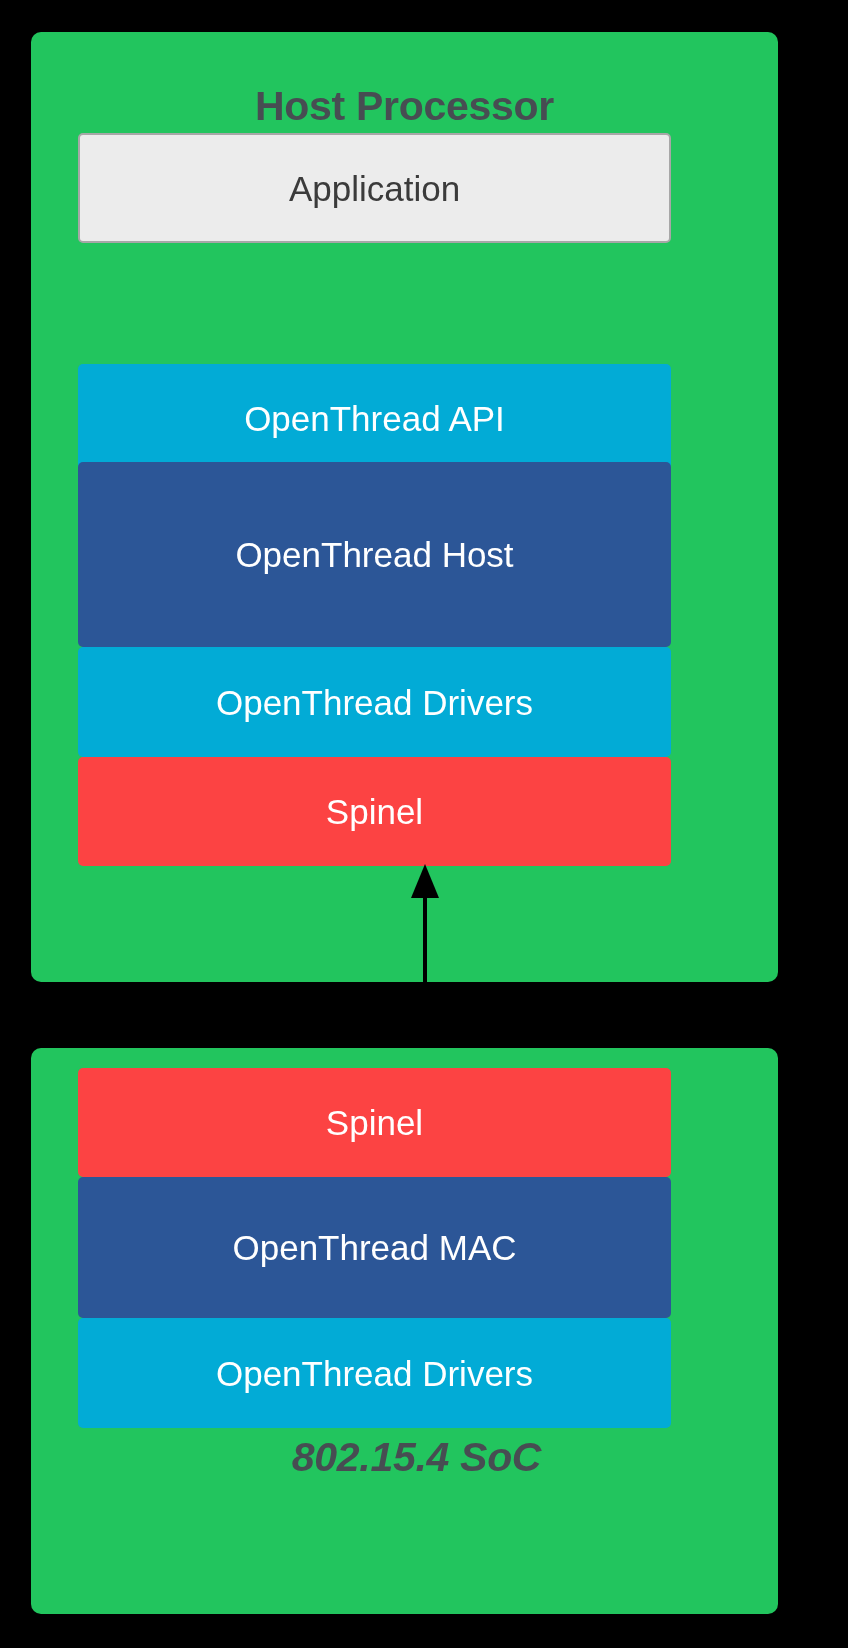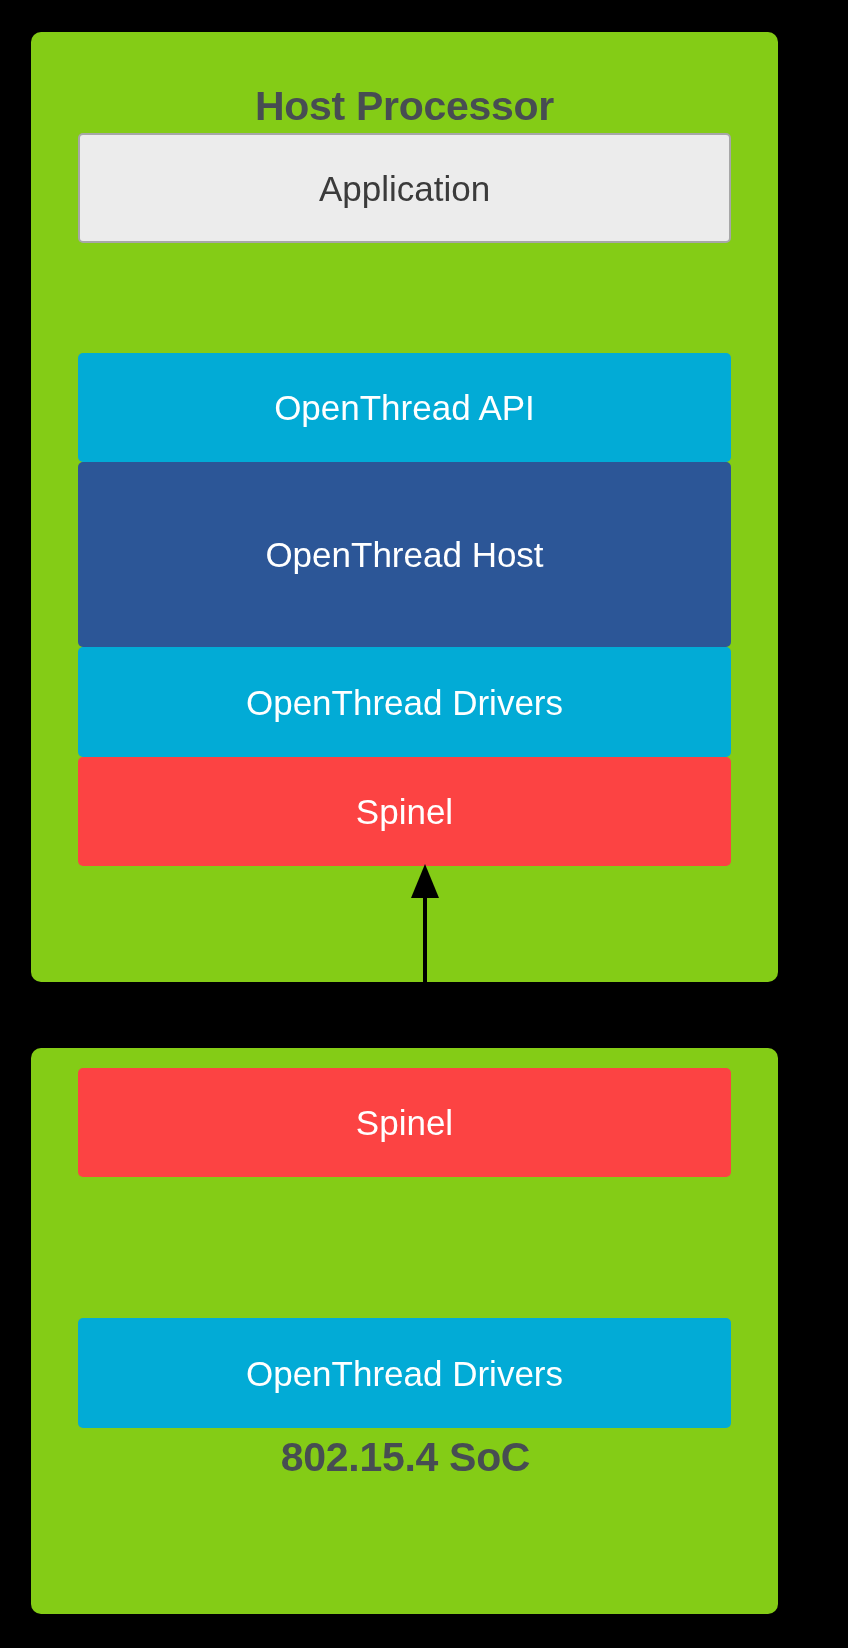--- a/index.html
+++ b/index.html
@@ -20,21 +20,21 @@
     position: absolute;
     left: 0;
     top: 0;
     width: 848px;
     height: 1648px;
     background: #000000;
   }
 
   .panel {
     position: absolute;
-    background: #84cc16;
+    background: #22c55e;
     border-radius: 10px;
     box-shadow: 0 2px 7px rgba(0,0,0,0.35);
     box-sizing: border-box;
   }
 
   #panel-host {
     left: 31px;
     top: 32px;
     width: 747px;
     height: 950px;
@@ -58,28 +58,29 @@
     letter-spacing: -0.3px;
     line-height: 1;
   }
 
   #host-title {
     top: 54px;
   }
 
   #soc-title {
     top: 1437px;
-    left: 32px;
+    left: 43px;
     width: 747px;
+    font-style: italic;
   }
 
   .layer {
     position: absolute;
     left: 47px;
-    width: 653px;
+    width: 593px;
     box-sizing: border-box;
     display: flex;
     align-items: center;
     justify-content: center;
     font-size: 35px;
     line-height: 1;
     border-radius: 5px;
   }
 
   .layer-neutral {
@@ -99,21 +100,21 @@
   }
 
   .layer-spinel {
     background: #fc4343;
     color: #ffffff;
   }
 
   
   #host-application      { top: 101px; height: 110px; }
   #host-thirdparty-ipv6  { top: 211px; height: 110px; }
-  #host-openthread-api   { top: 321px; height: 109px; text-align: center; }
+  #host-openthread-api   { top: 332px; height: 109px; text-align: center; }
   #host-openthread-core  { top: 430px; height: 185px; }
   #host-openthread-drivers { top: 615px; height: 110px; }
   #host-spinel           { top: 725px; height: 109px; }
 
   
   #soc-spinel            { top: 20px;  height: 109px; }
   #soc-openthread-mac    { top: 129px; height: 141px; }
   #soc-openthread-drivers{ top: 270px; height: 110px; }
 
   
@@ -158,20 +159,21 @@
     <g>
       <line x1="45" y1="150" x2="45" y2="192" stroke="#000000" stroke-width="4"></line>
       <polygon points="45,208 59,174 31,174" fill="#000000"></polygon>
     </g>
   </svg>
 
   <div class="panel" id="panel-soc">
 
     <div class="layer layer-spinel" id="soc-spinel">Spinel</div>
 
+    <div class="layer layer-core" id="soc-openthread-mac">OpenThread MAC</div>
 
     <div class="layer layer-api" id="soc-openthread-drivers">OpenThread Drivers</div>
 
   </div>
 
   <div class="panel-title" id="soc-title">802.15.4 SoC</div>
 
 </div>
 
 </body></html>

